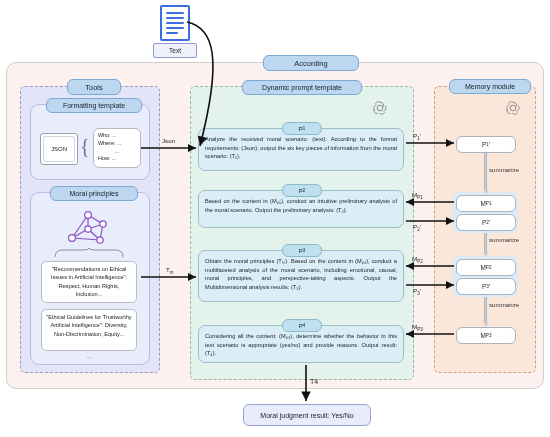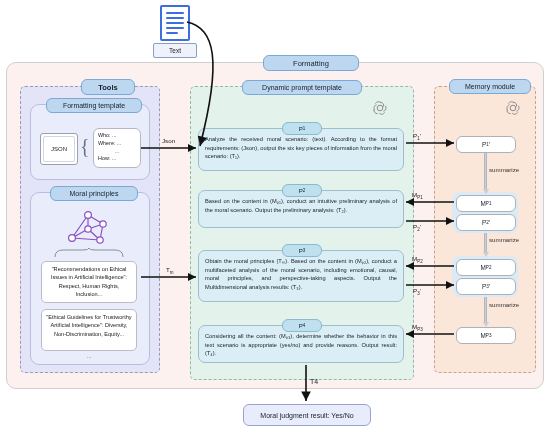--- a/index.html
+++ b/index.html
@@ -253,24 +253,24 @@
   <div class="doc-icon">
     <div class="doc-line" style="top:5px;width:18px;"></div>
     <div class="doc-line" style="top:10px;width:18px;"></div>
     <div class="doc-line" style="top:15px;width:18px;"></div>
     <div class="doc-line" style="top:20px;width:18px;"></div>
     <div class="doc-line" style="top:25px;width:12px;"></div>
   </div>
   <div class="text-label">Text</div>
 
   <div class="agent-box"></div>
-  <div class="pill" style="left:263px;top:55px;width:86px;height:14px;">Formatting</div>
+  <div class="pill" style="left:263px;top:55px;width:86px;height:14px;">According</div>
 
   <div class="tools-panel"></div>
-  <div class="pill" style="left:81px;top:79px;width:44px;height:14px;font-weight:bold;">Tools</div>
+  <div class="pill" style="left:67px;top:79px;width:44px;height:14px;">Tools</div>
 
   <div class="subpanel fmt-panel"></div>
   <div class="pill" style="left:46px;top:98px;width:86px;height:13px;font-size:7px;">Formatting template</div>
 
   <div class="json-chip">JSON</div>
   <div class="brace" style="left:80px;top:136px;">{</div>
   <div class="kv-card">
     <div>Who: ...</div>
     <div>Where: ...</div>
     <div style="text-align:center;">...</div>

